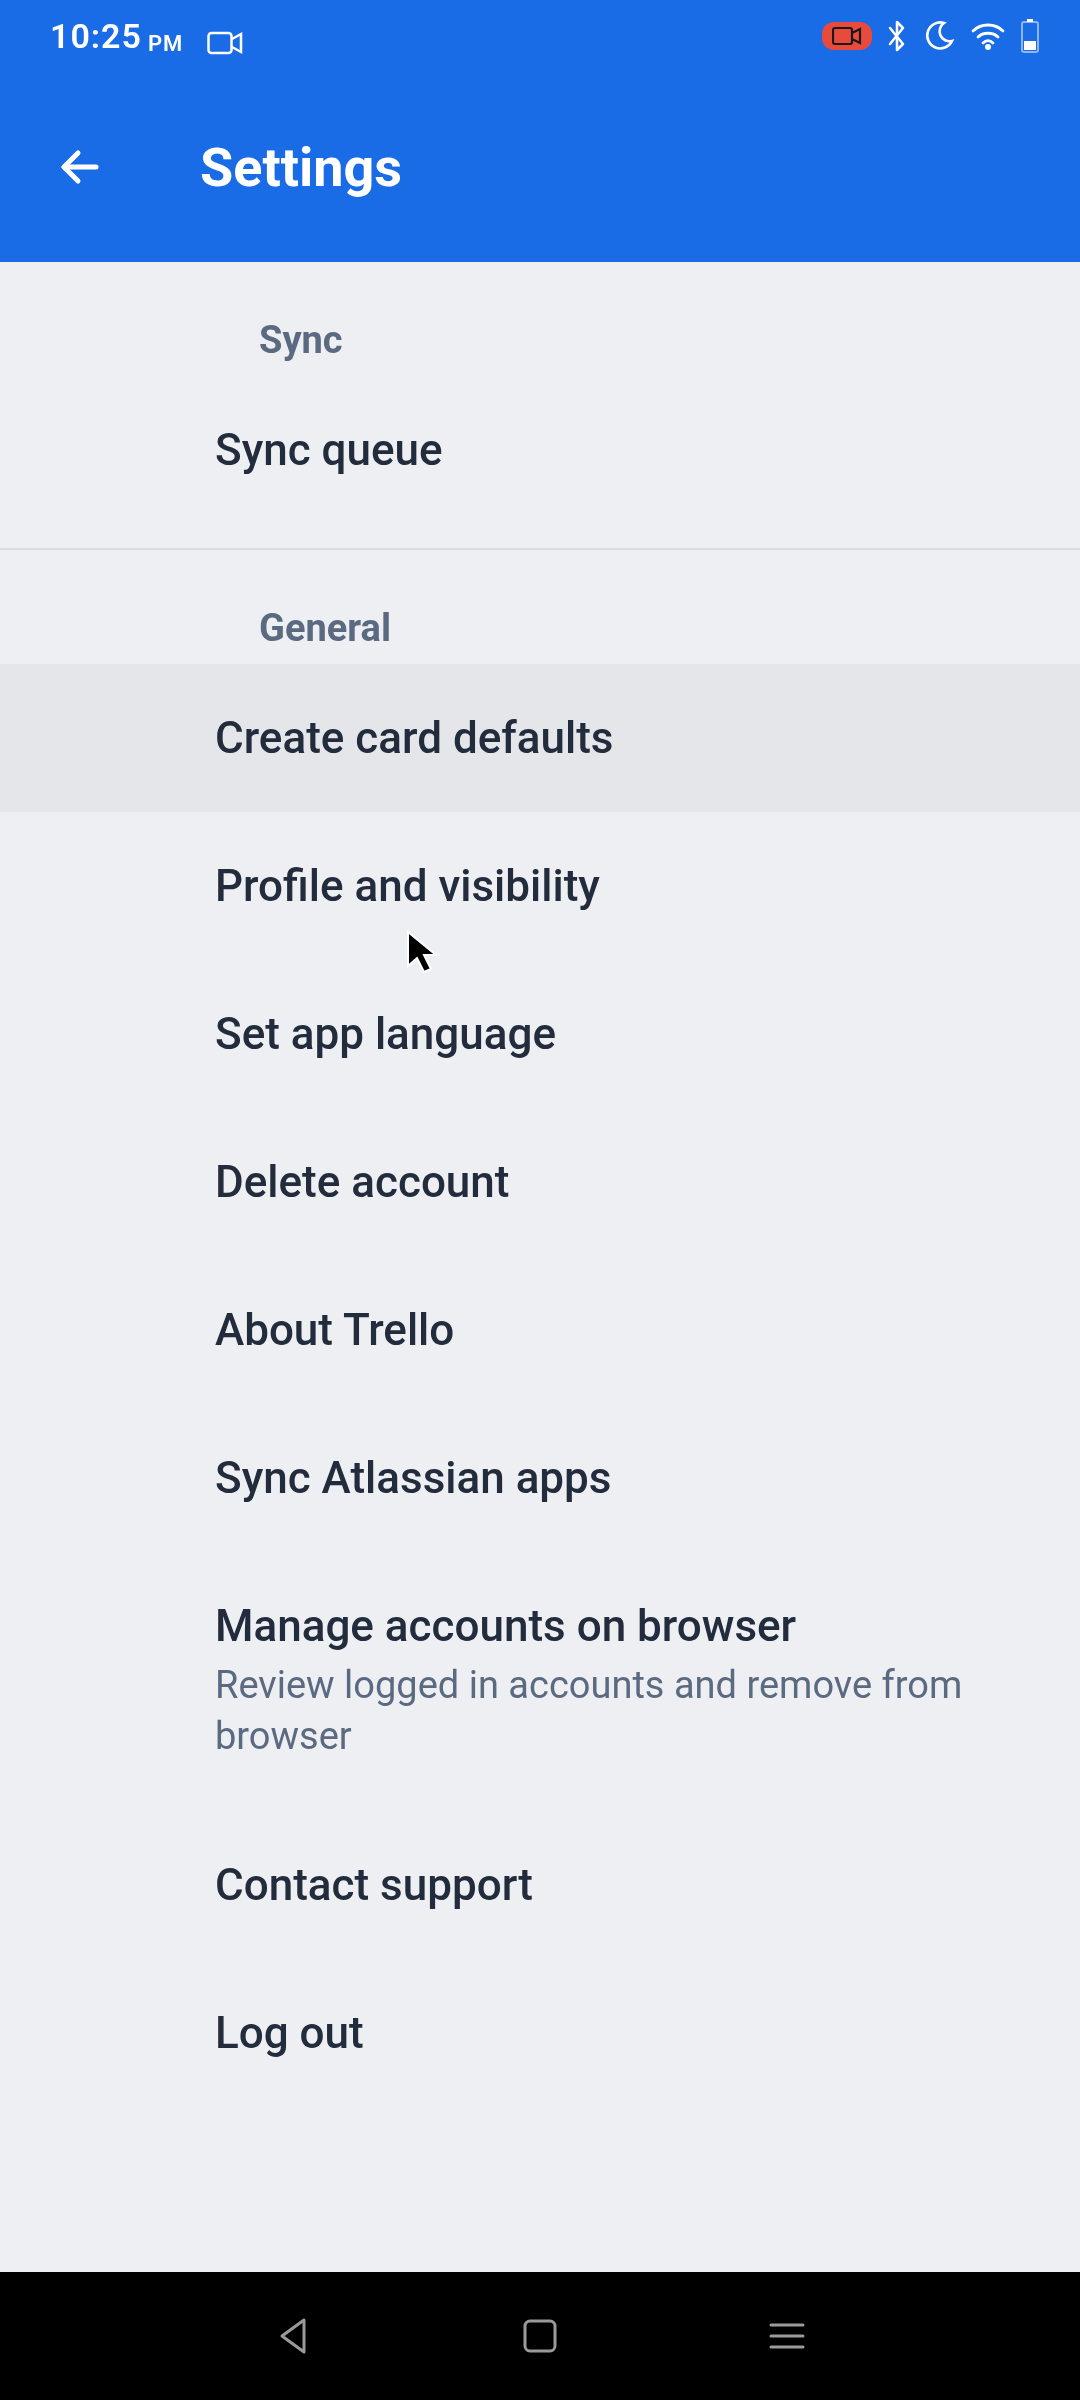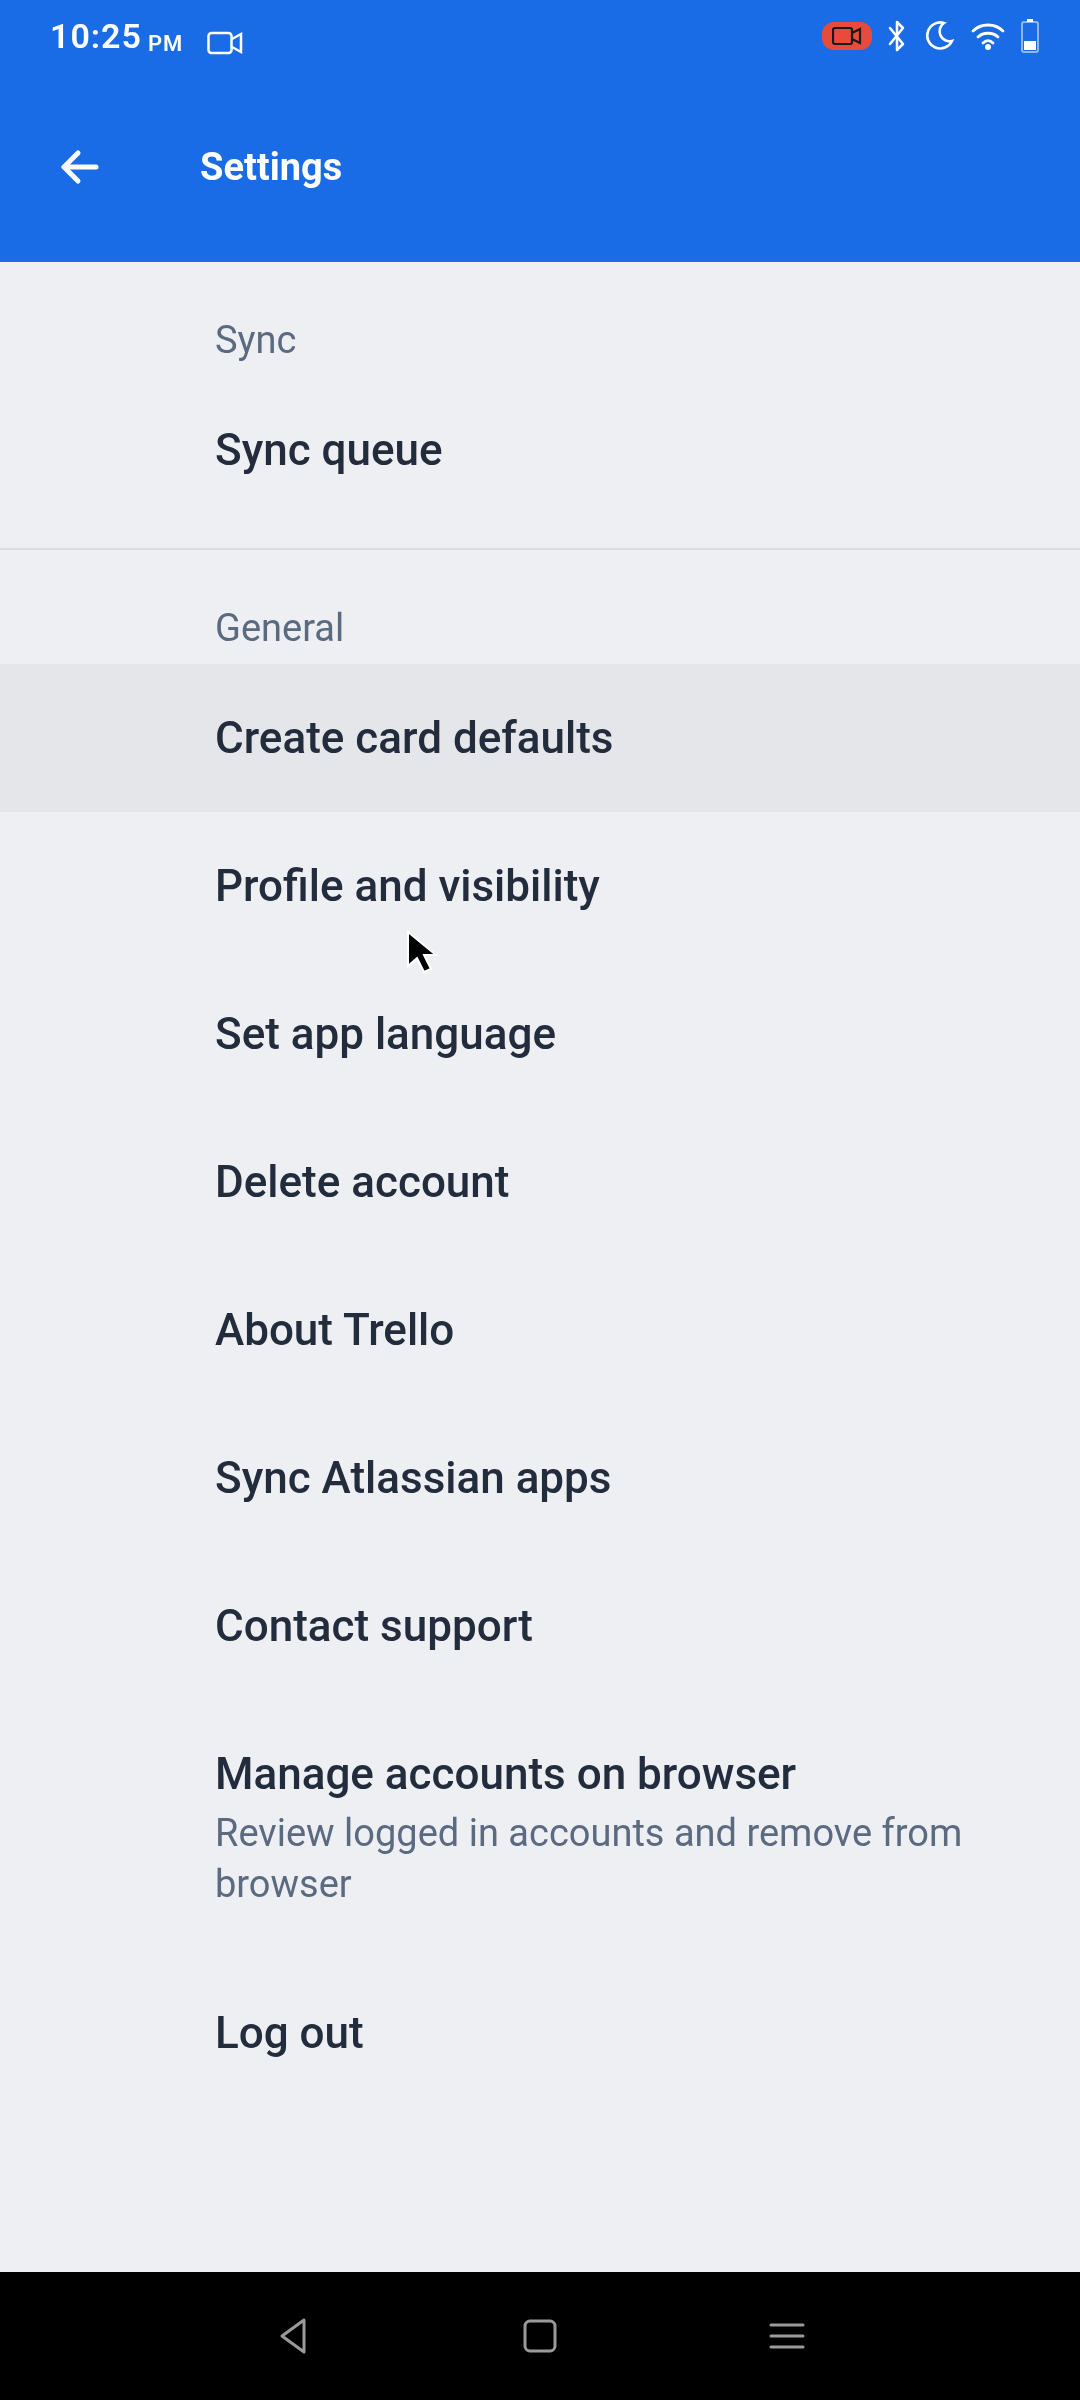--- a/index.html
+++ b/index.html
@@ -5,24 +5,24 @@
   * { margin: 0; padding: 0; box-sizing: border-box; }
   html, body { width: 1080px; height: 2400px; font-family: -apple-system, Roboto, "Helvetica Neue", Arial, sans-serif; background: #edeff2; overflow: hidden; }
   .status-bar { background: #1a6ce6; height: 72px; display: flex; align-items: center; justify-content: space-between; padding: 0 40px 0 50px; color: #fff; }
   .status-left { display: flex; align-items: flex-end; gap: 6px; font-weight: 600; }
   .status-time { font-size: 34px; letter-spacing: 1px; }
   .status-ampm { font-size: 22px; letter-spacing: 1px; }
   .status-right { display: flex; align-items: center; gap: 14px; }
   .status-icon { display: inline-flex; align-items: center; }
   .recorder-badge { background: #e84b3c; border-radius: 12px; padding: 4px 10px; display: flex; align-items: center; }
   .app-bar { background: #1a6ce6; height: 190px; display: flex; align-items: center; padding: 0 50px; gap: 90px; }
-  .app-title { color: #fff; font-size: 38px; font-weight: 700; }
+  .app-title { color: #fff; font-size: 54px; font-weight: 700; }
   .back-btn { width: 60px; height: 60px; display: flex; align-items: center; justify-content: center; }
   .content { background: #edeff2; }
-  .section-header { padding: 56px 40px 14px 215px; color: #5b6a80; font-size: 38px; font-weight: 400; }
+  .section-header { padding: 56px 40px 14px 215px; color: #5b6a80; font-size: 38px; font-weight: 700; margin-left: 44px; }
   .list-item { padding: 48px 40px 48px 215px; color: #222c3c; font-size: 44px; font-weight: 500; }
   .list-item.pressed { background: #e4e6ea; }
   .subtext { color: #5b6a80; font-size: 38px; font-weight: 400; margin-top: 8px; line-height: 1.35; }
   .divider { height: 2px; background: #d9dce0; margin-top: 24px; }
   .nav-bar { position: absolute; bottom: 0; left: 0; right: 0; height: 128px; background: #000; display: flex; align-items: center; justify-content: space-around; padding: 0 170px; }
   .nav-btn { width: 80px; height: 80px; display: flex; align-items: center; justify-content: center; }
   .cursor { position: absolute; left: 404px; top: 930px; pointer-events: none; }
 </style>
 </head>
 <body>
@@ -111,26 +111,26 @@
 
   <div class="list-item">
     <span>About Trello</span>
   </div>
 
   <div class="list-item">
     <span>Sync Atlassian apps</span>
   </div>
 
   <div class="list-item">
-    <span>Contact support</span>
+    <span>Manage accounts on browser</span>
+    <div class="subtext">Review logged in accounts and remove from browser</div>
   </div>
 
   <div class="list-item">
-    <span>Manage accounts on browser</span>
-    <div class="subtext">Review logged in accounts and remove from browser</div>
+    <span>Contact support</span>
   </div>
 
   <div class="list-item">
     <span>Log out</span>
   </div>
 
 </div>
 
 <div class="nav-bar">
   <div class="nav-btn">

